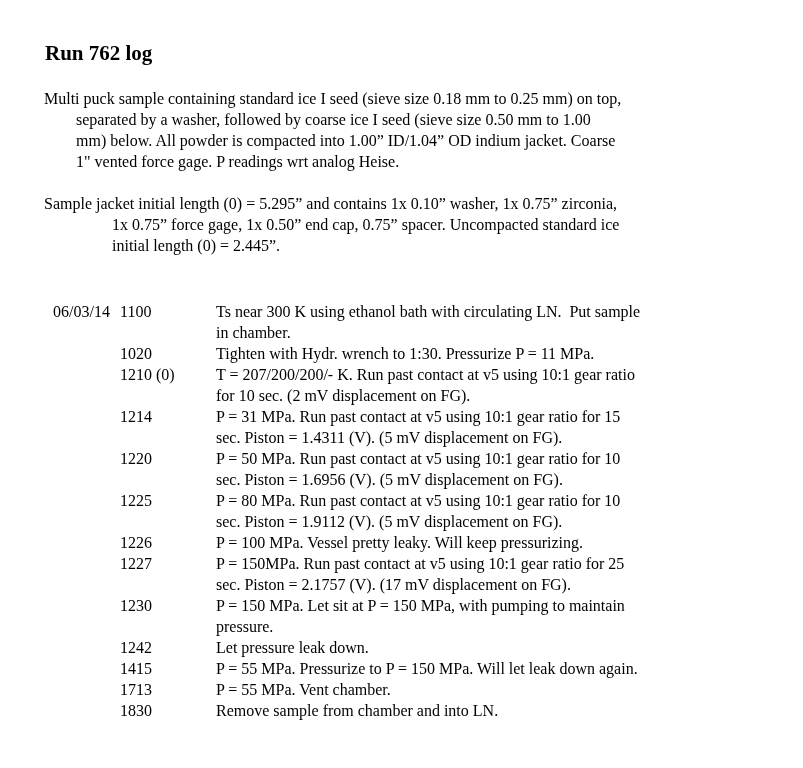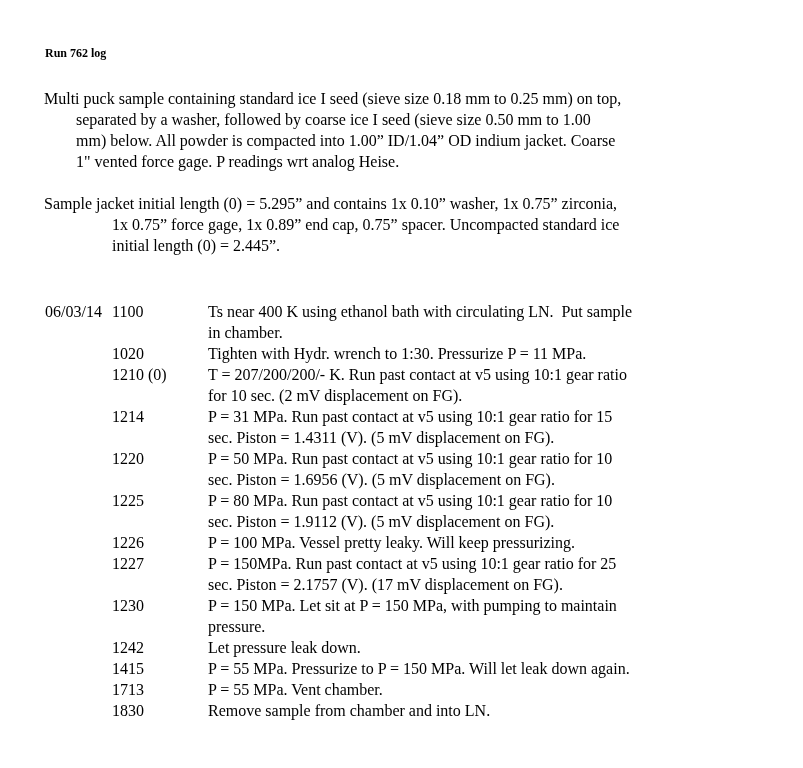--- a/index.html
+++ b/index.html
@@ -10,57 +10,57 @@
   }
   .page {
     box-sizing: border-box;
     width: 803px; height: 768px;
     padding: 43px 40px 0 42px;
     font-size: 16px;
     line-height: 21px;
   }
   .title {
     font-weight: bold;
-    font-size: 12px;
+    font-size: 21px;
     margin: 0 0 24px 3px;
   }
   .para { margin: 0 0 21px 0; }
   .line { white-space: pre-wrap; }
   .ind0 { margin-left: 2px; }
   .ind1 { margin-left: 34px; }
   .ind2 { margin-left: 70px; }
   .log { margin-top: 45px; }
   .log-row { display: flex; align-items: flex-start; }
-  .col-date { flex: none; width: 67px; margin-left: 3px; }
+  .col-date { flex: none; width: 67px; margin-left: 11px; }
   .col-time { flex: none; width: 96px; white-space: pre-wrap; }
   .col-desc { flex: 1; white-space: pre-wrap; }
 </style>
 </head>
 <body>
 
 <div class="page">
   <div class="title">Run 762 log</div>
   <div id="paragraphs">
       <div class="para">
         <div class="line ind0">Multi puck sample containing standard ice I seed (sieve size 0.18 mm to 0.25 mm) on top,</div>
         <div class="line ind1">separated by a washer, followed by coarse ice I seed (sieve size 0.50 mm to 1.00</div>
         <div class="line ind1">mm) below. All powder is compacted into 1.00” ID/1.04” OD indium jacket. Coarse</div>
         <div class="line ind1">1" vented force gage. P readings wrt analog Heise.</div>
       </div>
       <div class="para">
         <div class="line ind0">Sample jacket initial length (0) = 5.295” and contains 1x 0.10” washer, 1x 0.75” zirconia,</div>
-        <div class="line ind2">1x 0.75” force gage, 1x 0.89” end cap, 0.75” spacer. Uncompacted standard ice</div>
+        <div class="line ind2">1x 0.75” force gage, 1x 0.50” end cap, 0.75” spacer. Uncompacted standard ice</div>
         <div class="line ind2">initial length (0) = 2.445”.</div>
       </div>
     </div>
   <div class="log" id="log-rows">
       <div class="log-row">
     <span class="col-date">06/03/14</span>
     <span class="col-time">1100</span>
-    <span class="col-desc">Ts near 400 K using ethanol bath with circulating LN.  Put sample
+    <span class="col-desc">Ts near 300 K using ethanol bath with circulating LN.  Put sample
 in chamber.</span>
   </div>
       <div class="log-row">
     <span class="col-date"></span>
     <span class="col-time">1020</span>
     <span class="col-desc">Tighten with Hydr. wrench to 1:30. Pressurize P = 11 MPa.</span>
   </div>
       <div class="log-row">
     <span class="col-date"></span>
     <span class="col-time">1210 (0)</span>

